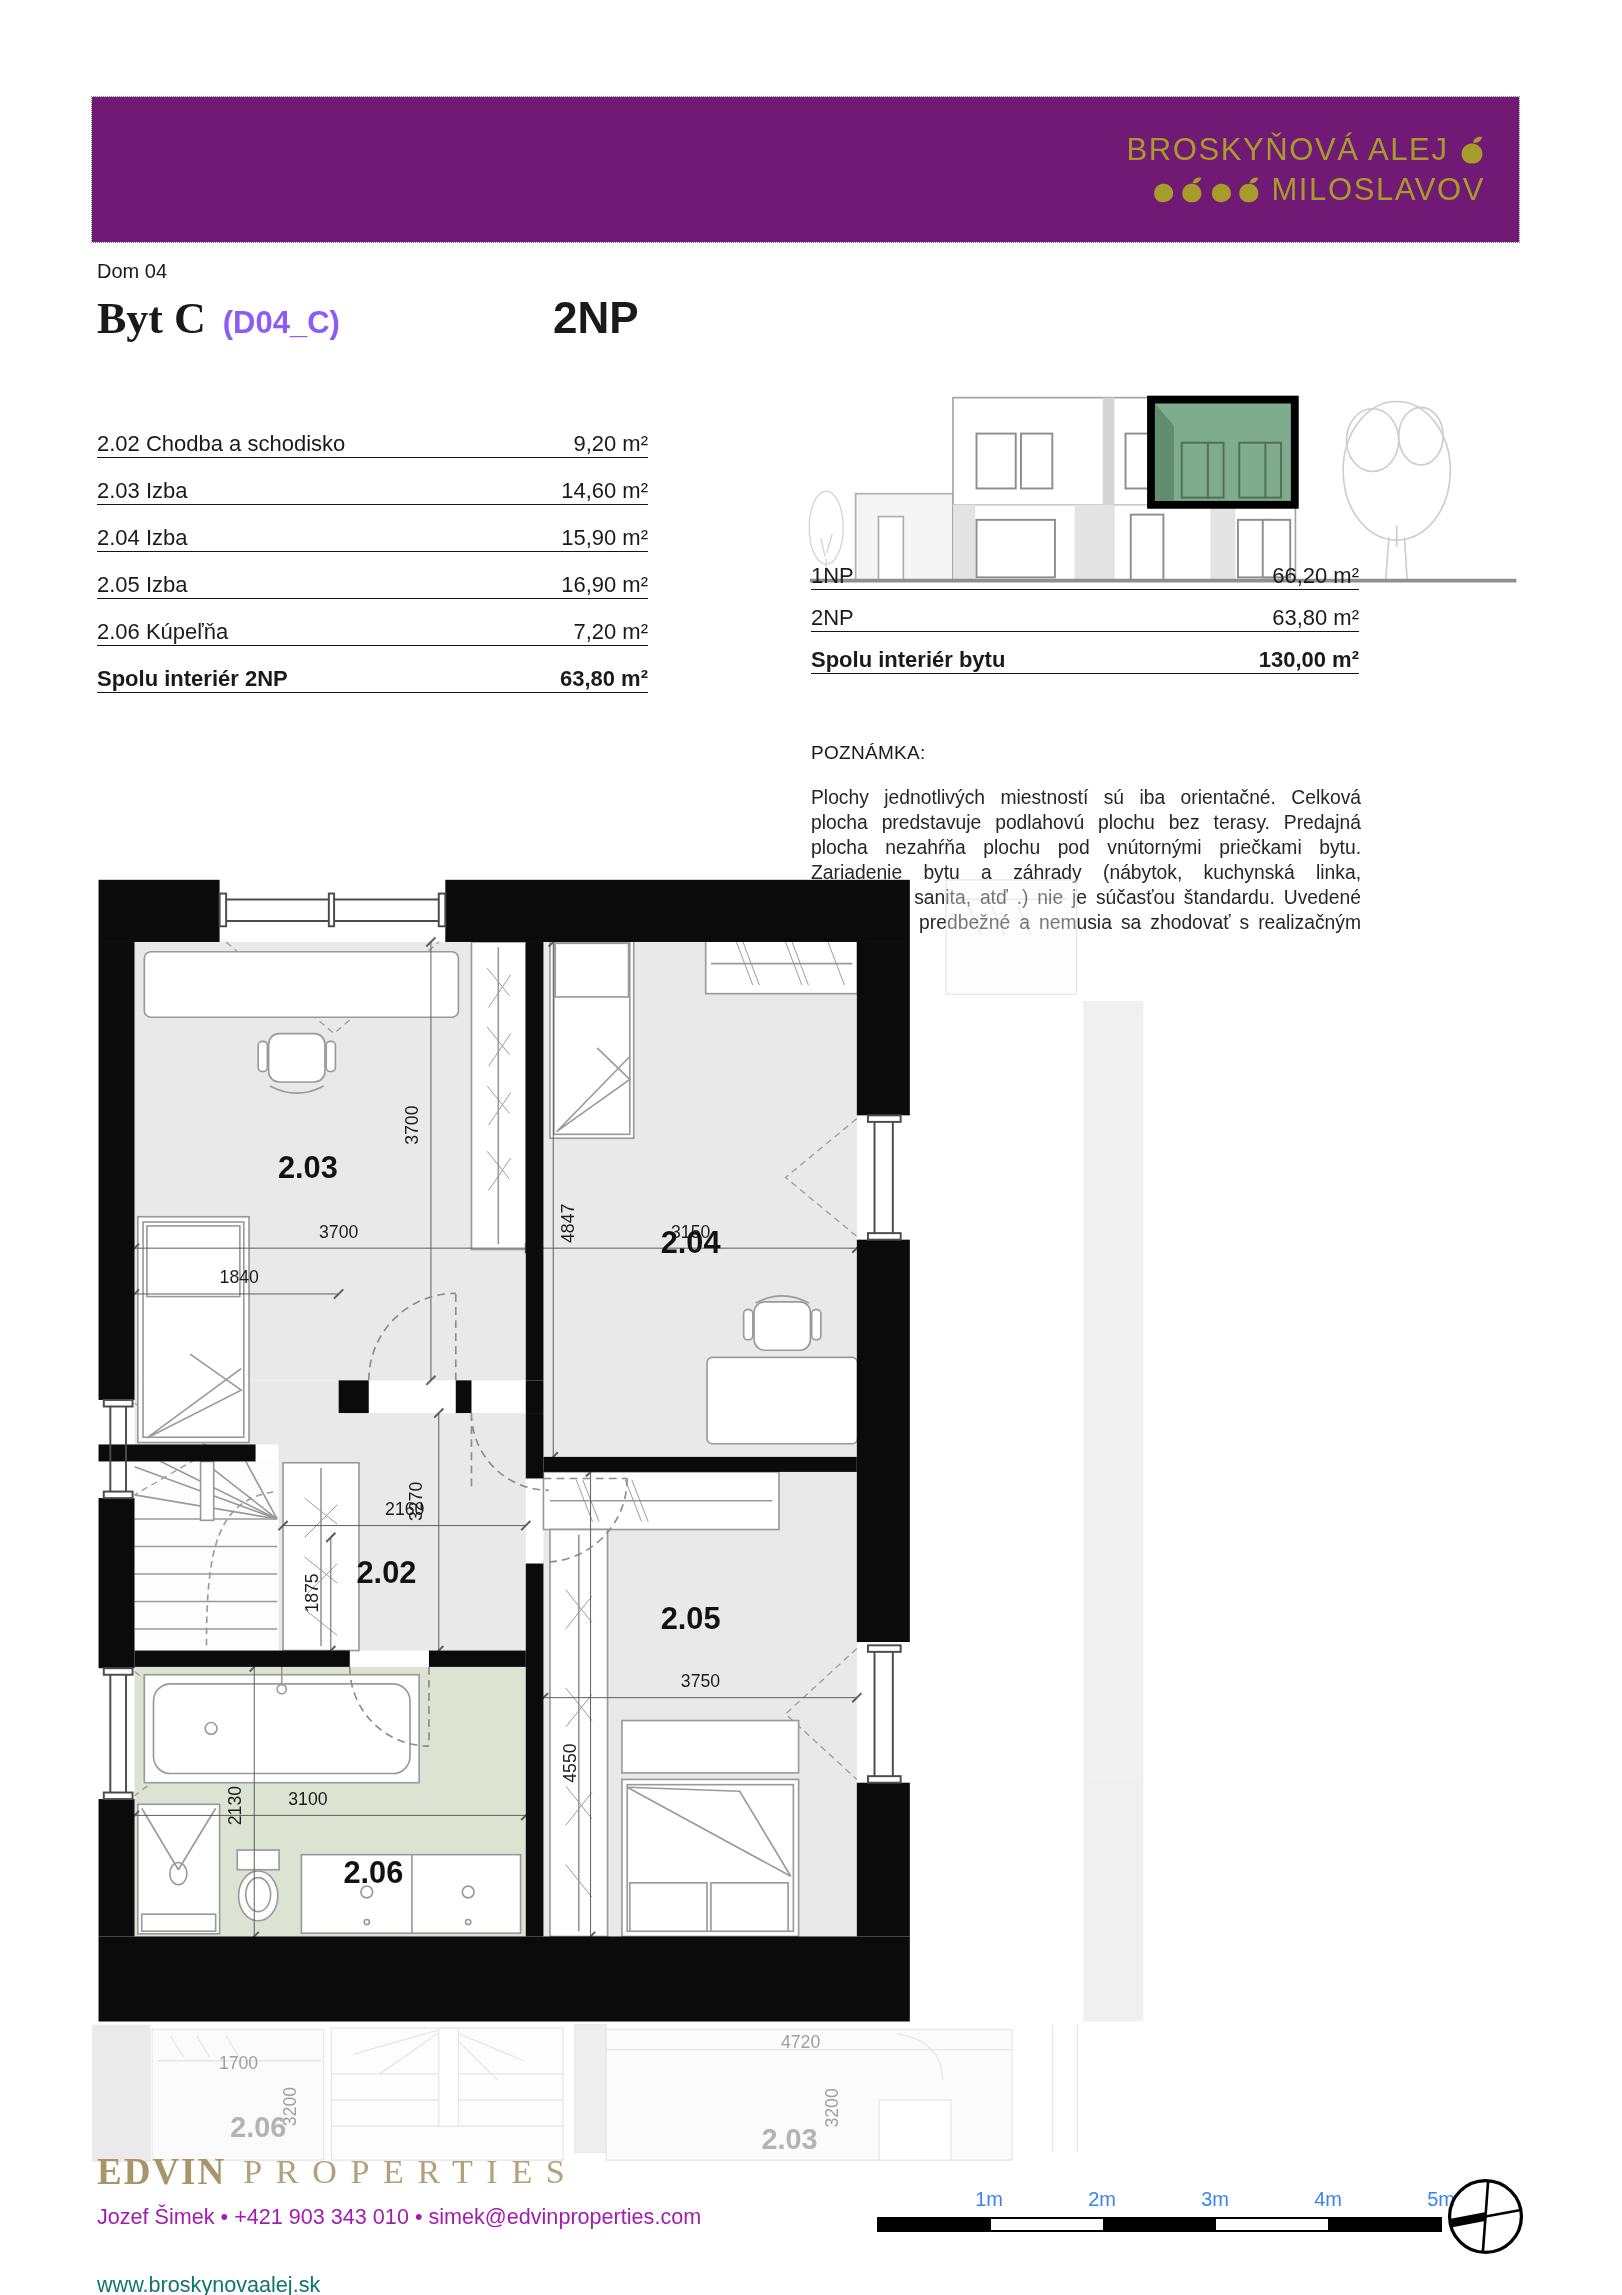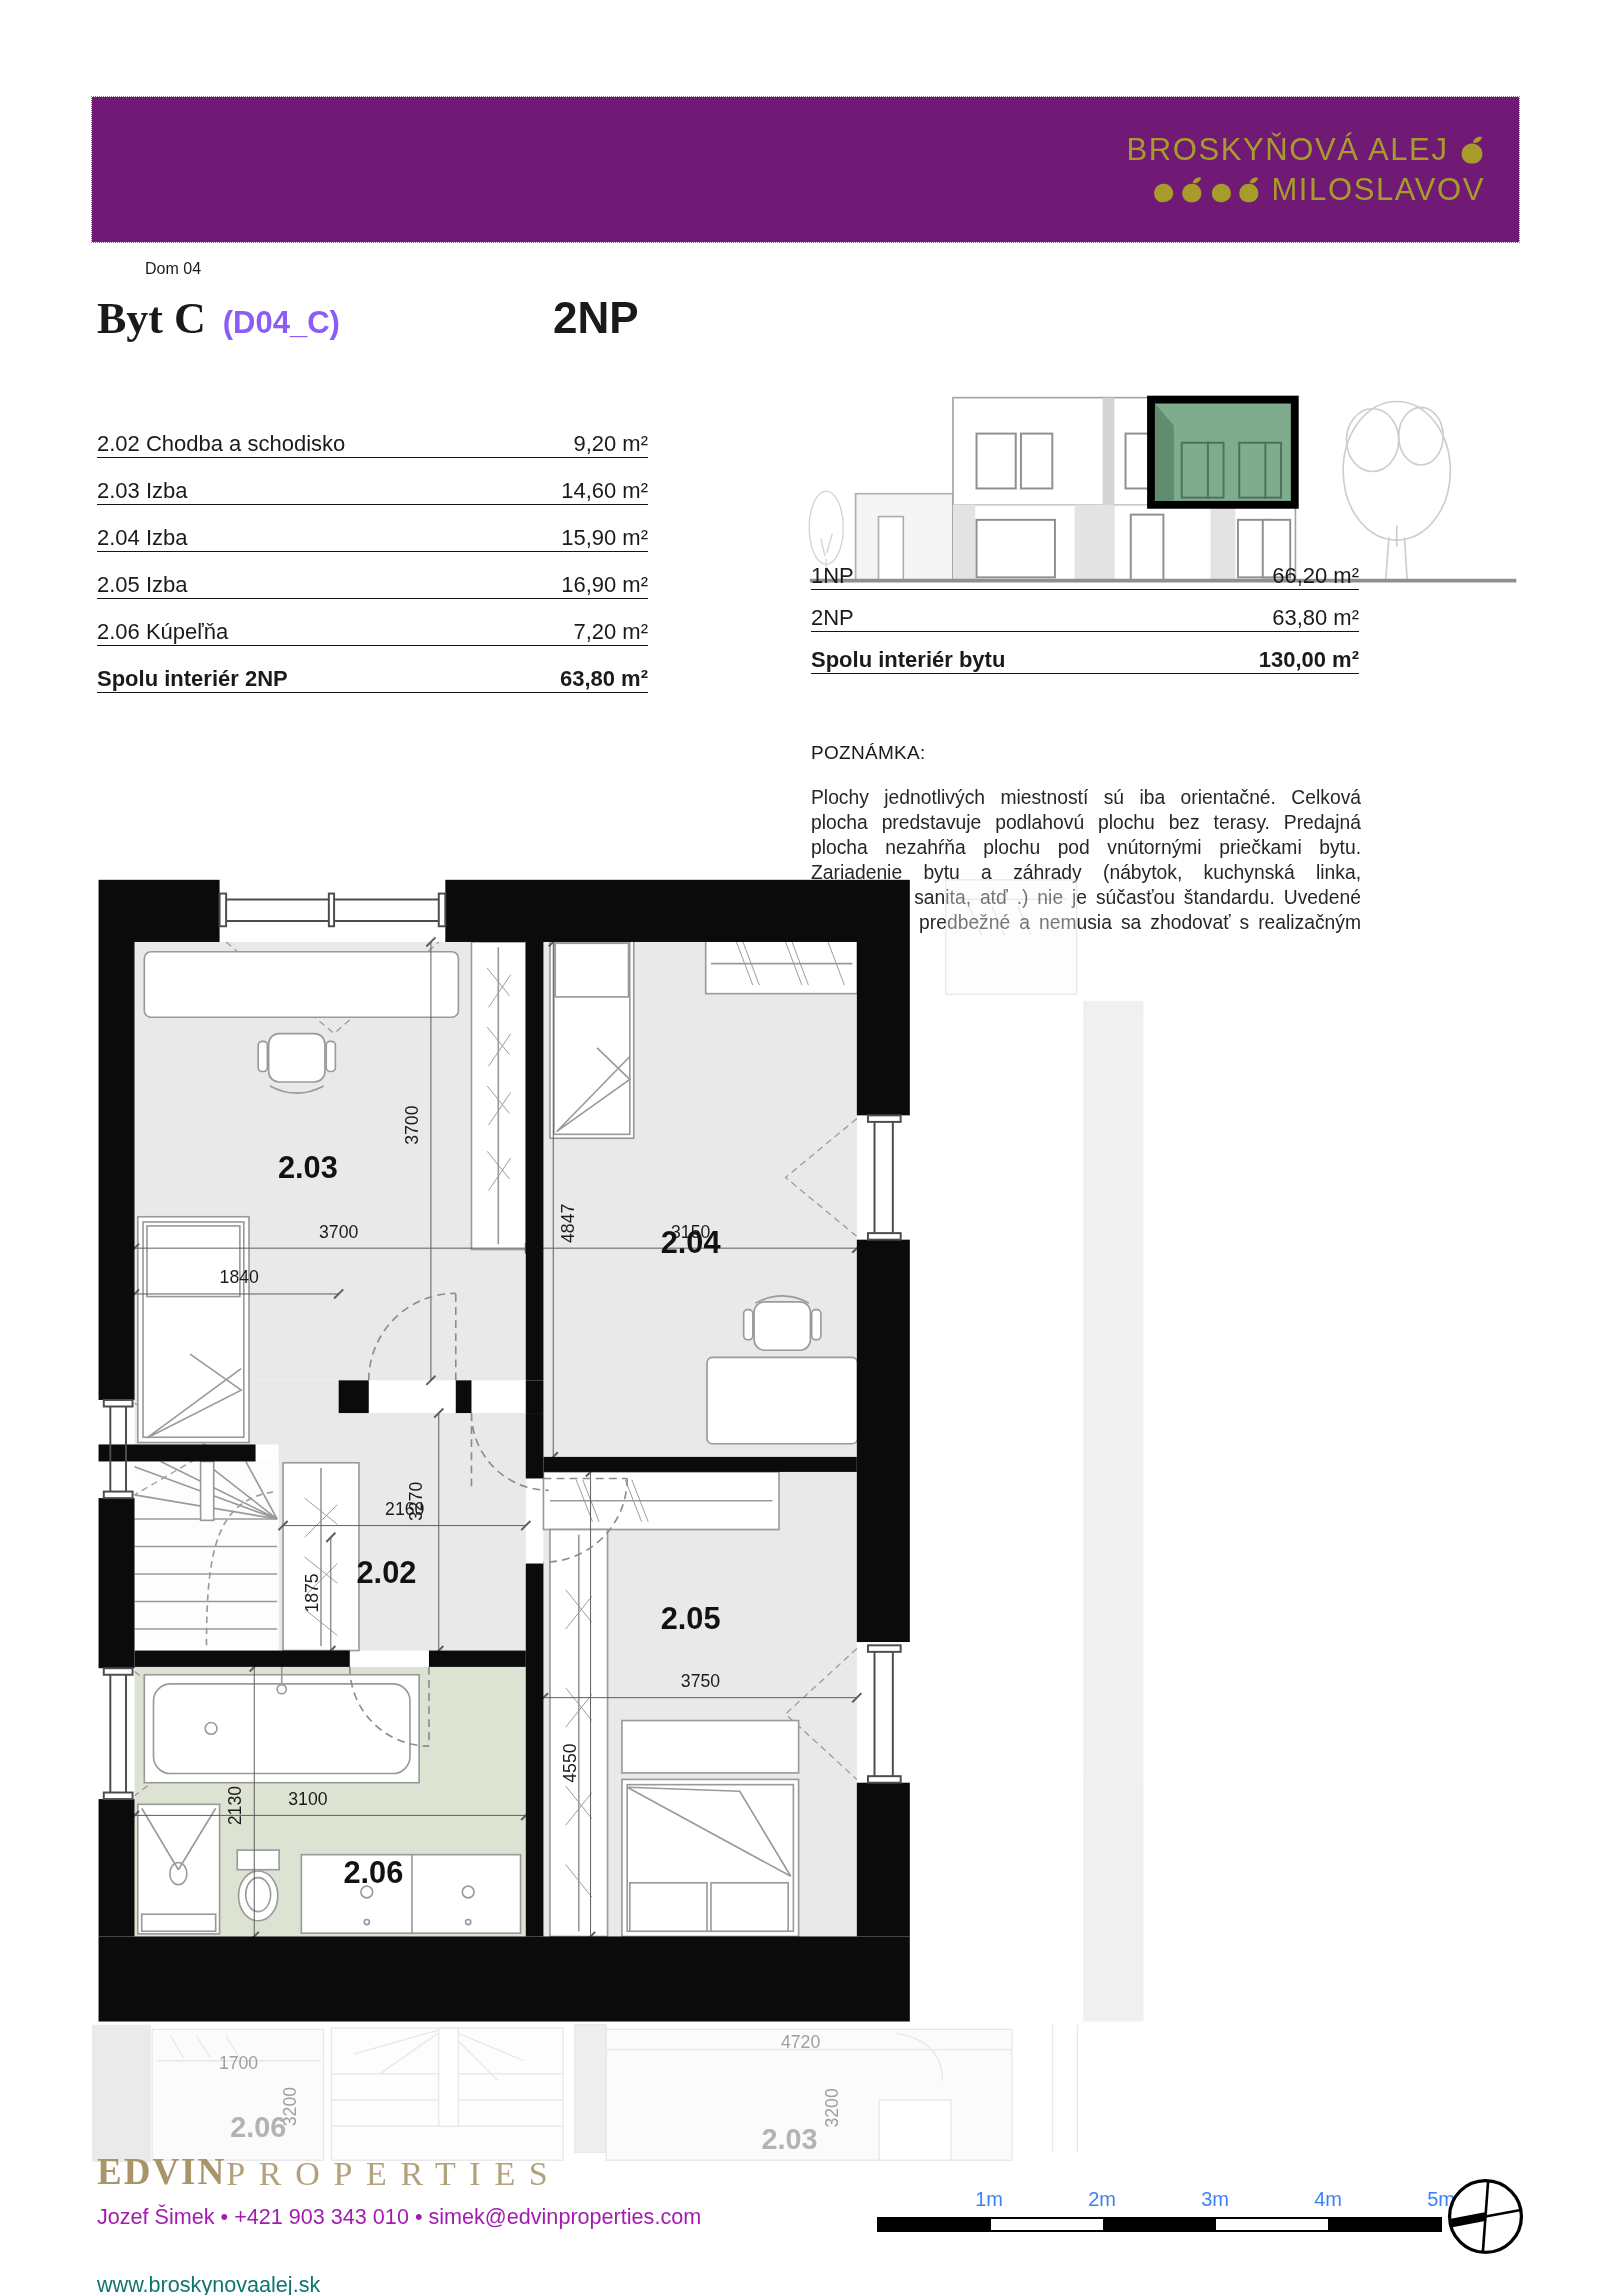--- a/index.html
+++ b/index.html
@@ -16,21 +16,21 @@
   .logo-block { margin-right:34px; text-align:right; color:#a79b2b; }
   .logo-row { display:flex; align-items:center; justify-content:flex-end; gap:10.5px;
               font-size:31px; letter-spacing:1.6px; line-height:1.28; font-weight:400; }
   .peach { width:26px; height:30px; fill:#a79b2b; flex:0 0 auto; }
   .peach-sm { width:23.6px; height:27.5px; }
   .peaches { display:flex; gap:5.2px; align-items:flex-end; }
   .peaches svg:nth-child(1){ transform:rotate(-14deg); }
   .peaches svg:nth-child(3){ transform:rotate(-10deg); }
 
   
-  .dom   { left:97px; top:260px; font-size:16px;margin-left:48px; }
+  .dom   { left:97px; top:260px; font-size:20px; }
   .titlerow { left:97px; top:293px; width:654px; height:59px; }
   .byt   { font-size:44px; font-weight:700; display:inline-block;font-family:Liberation Serif, serif; }
   .code  { font-size:31px; font-weight:600; color:#8b5cf6; margin-left:17px; }
   .floor { position:absolute; left:456px; top:0; font-size:44px; font-weight:700; }
 
   
   .table { font-size:22px; }
   .table .trow { display:flex; justify-content:space-between; align-items:flex-end;
                  height:47px; padding-top:13px; border-bottom:1.3px solid #141414; }
   .t-left  { left:97px; top:411px; width:551px; }
@@ -48,21 +48,21 @@
   .elev { left:805px; top:363px; }
   .plan { left:92px; top:870px; }
 
   svg text { font-family:"Liberation Sans", sans-serif; }
   .room-label { font-size:47px; font-weight:700; fill:#121212; text-anchor:middle; }
   .dim-label  { font-size:27px; fill:#1c1c1c; text-anchor:middle; }
   .ghost-dim  { font-size:27px; fill:#9f9f9f; text-anchor:middle; }
   .ghost-room { font-size:44px; font-weight:700; fill:#b3b3b3; text-anchor:middle; }
 
   
-  .brand { left:97px; top:2150px; display:flex; align-items:flex-end; 
+  .brand { left:97px; top:2150px; display:flex; align-items:center; gap:17px;
            font-family:"Liberation Serif", serif; }
   .brand-bold { font-size:37px; font-weight:700; letter-spacing:2px; color:#a8966a; }
   .brand-rest { font-size:34px; font-weight:400; letter-spacing:13.7px; color:#b2a17d; }
   .contact { left:97px; top:2204px; font-size:21.6px; color:#a21caf; }
   .web     { left:97px; top:2231px; font-size:21.6px; font-weight:400; color:#0f766e;margin-top:41px; }
 
   
   .scalebar { left:877px; top:2188px; width:565px; }
   .sb-labels { display:flex; height:23.6px; font-size:20px; color:#3b82f6; }
   .sb-labels span { width:113px; text-align:right; transform:translateX(13px); }

